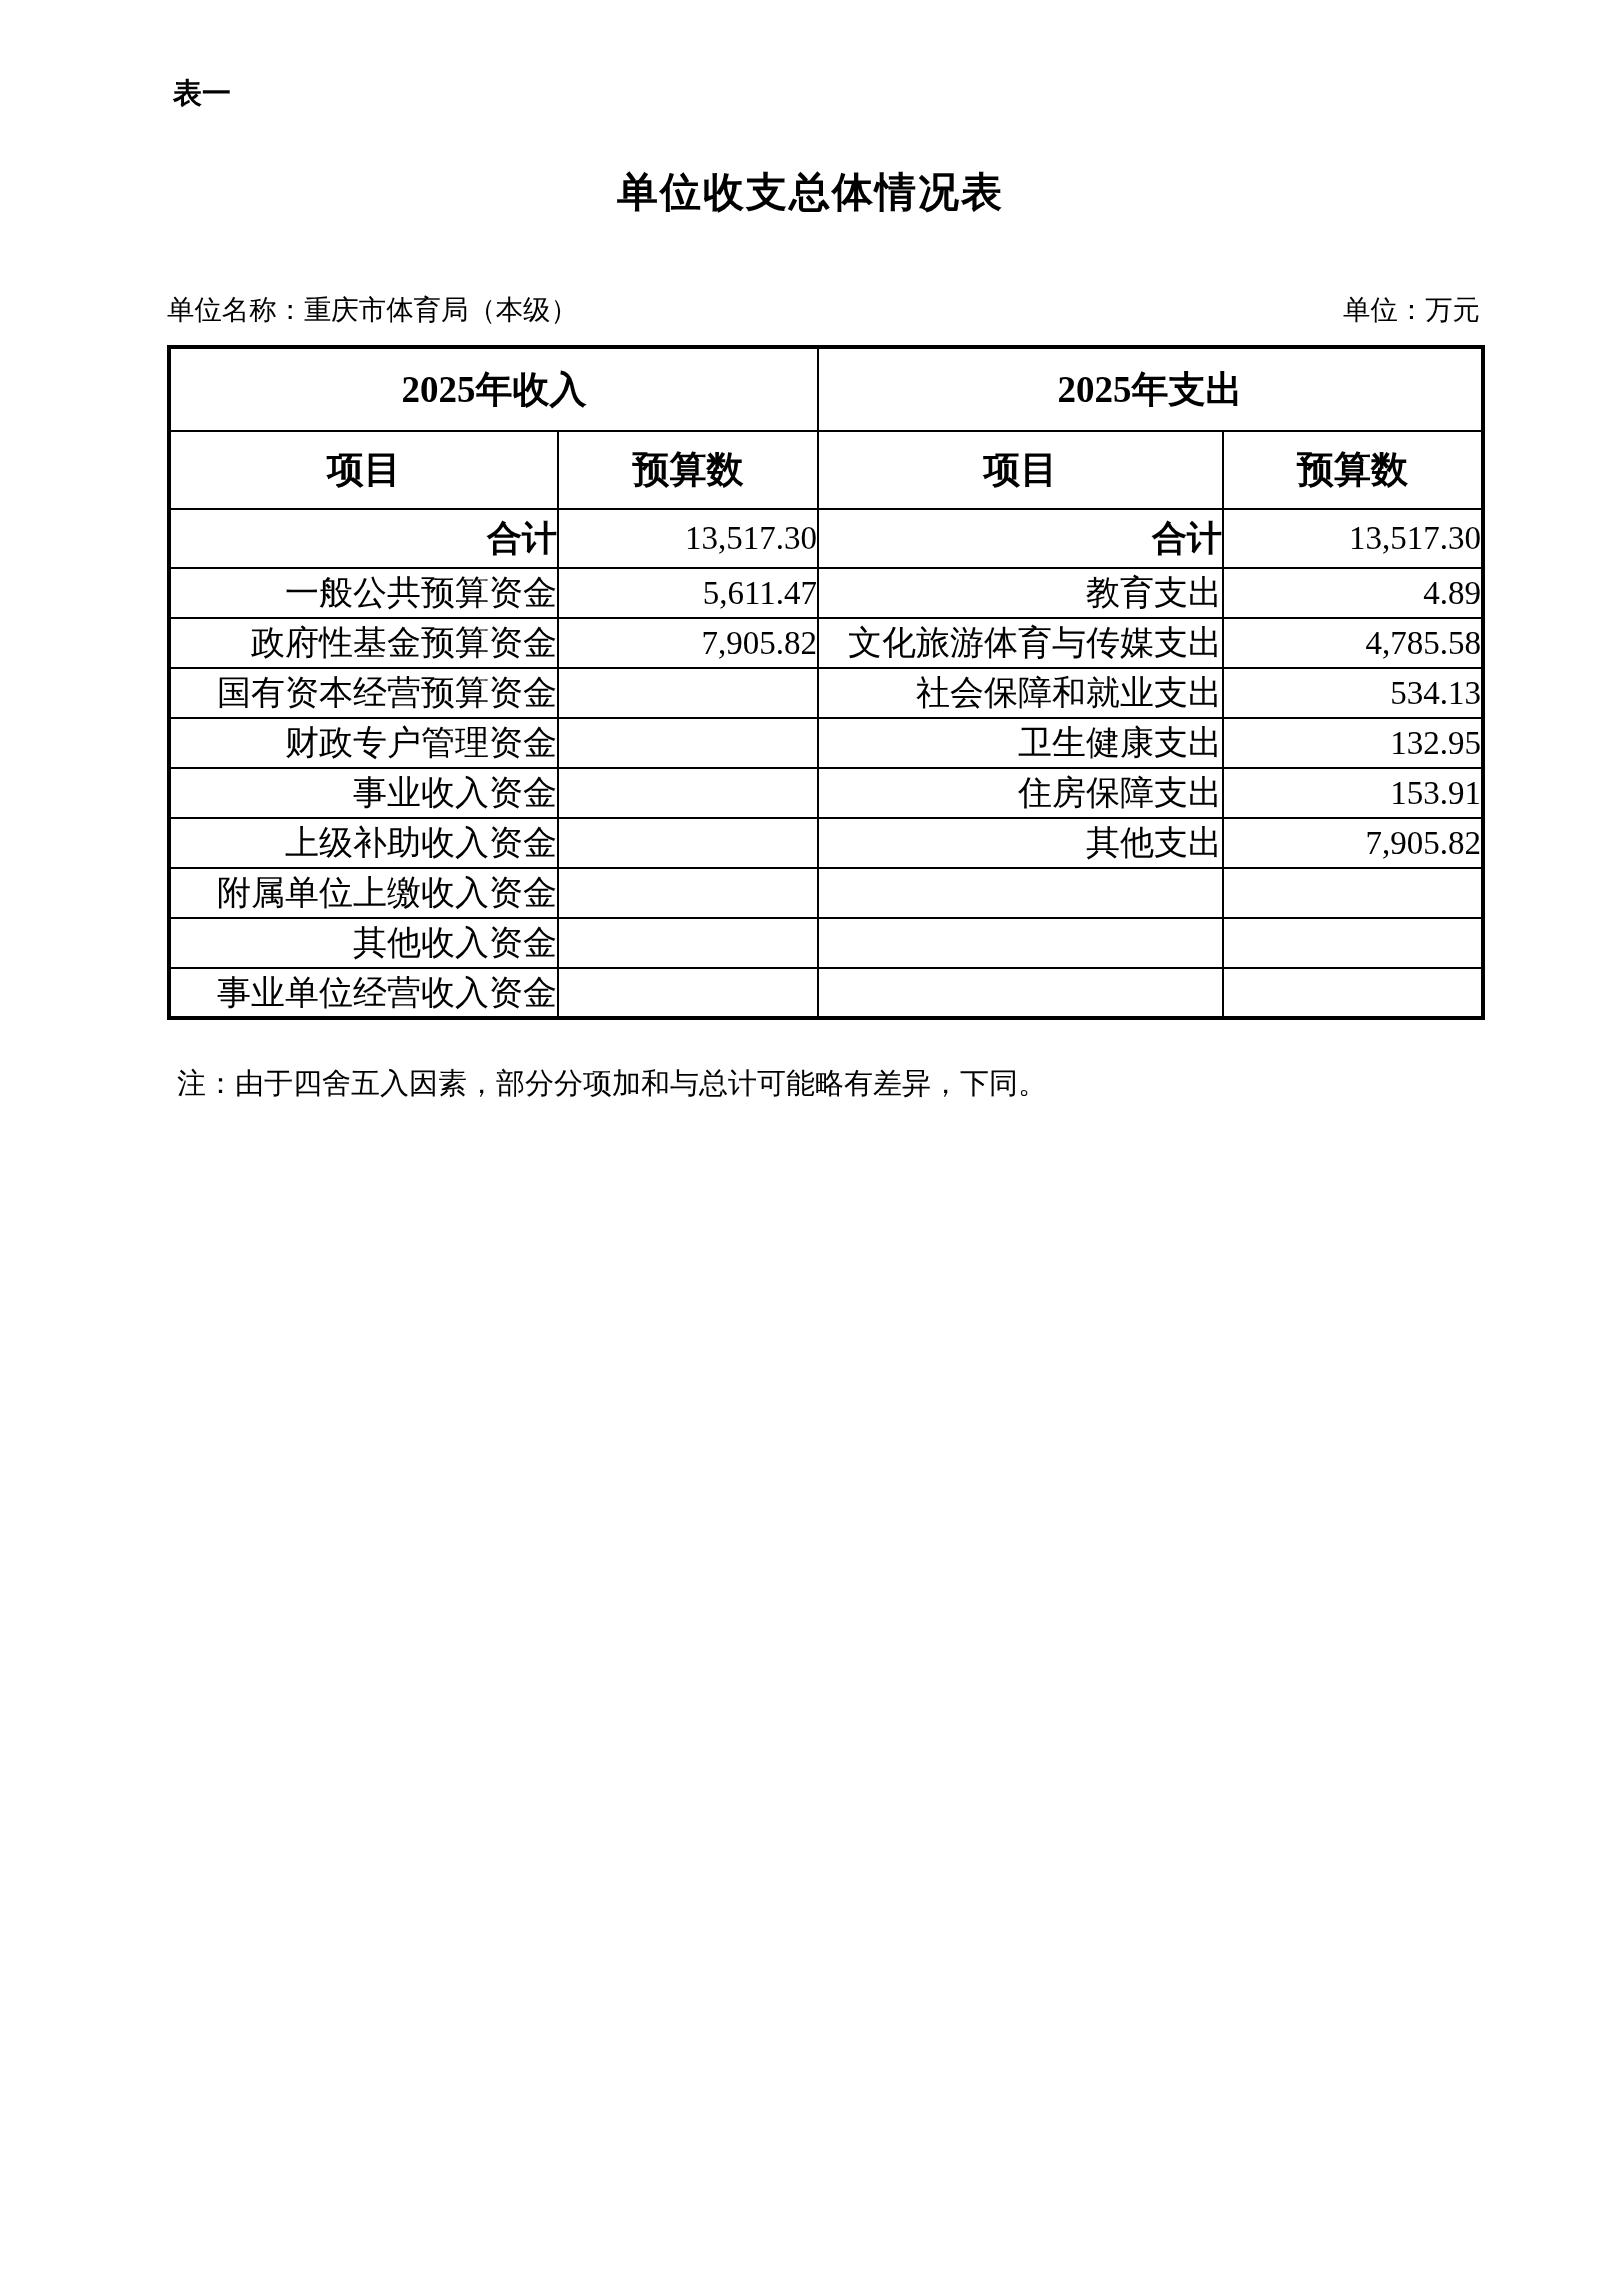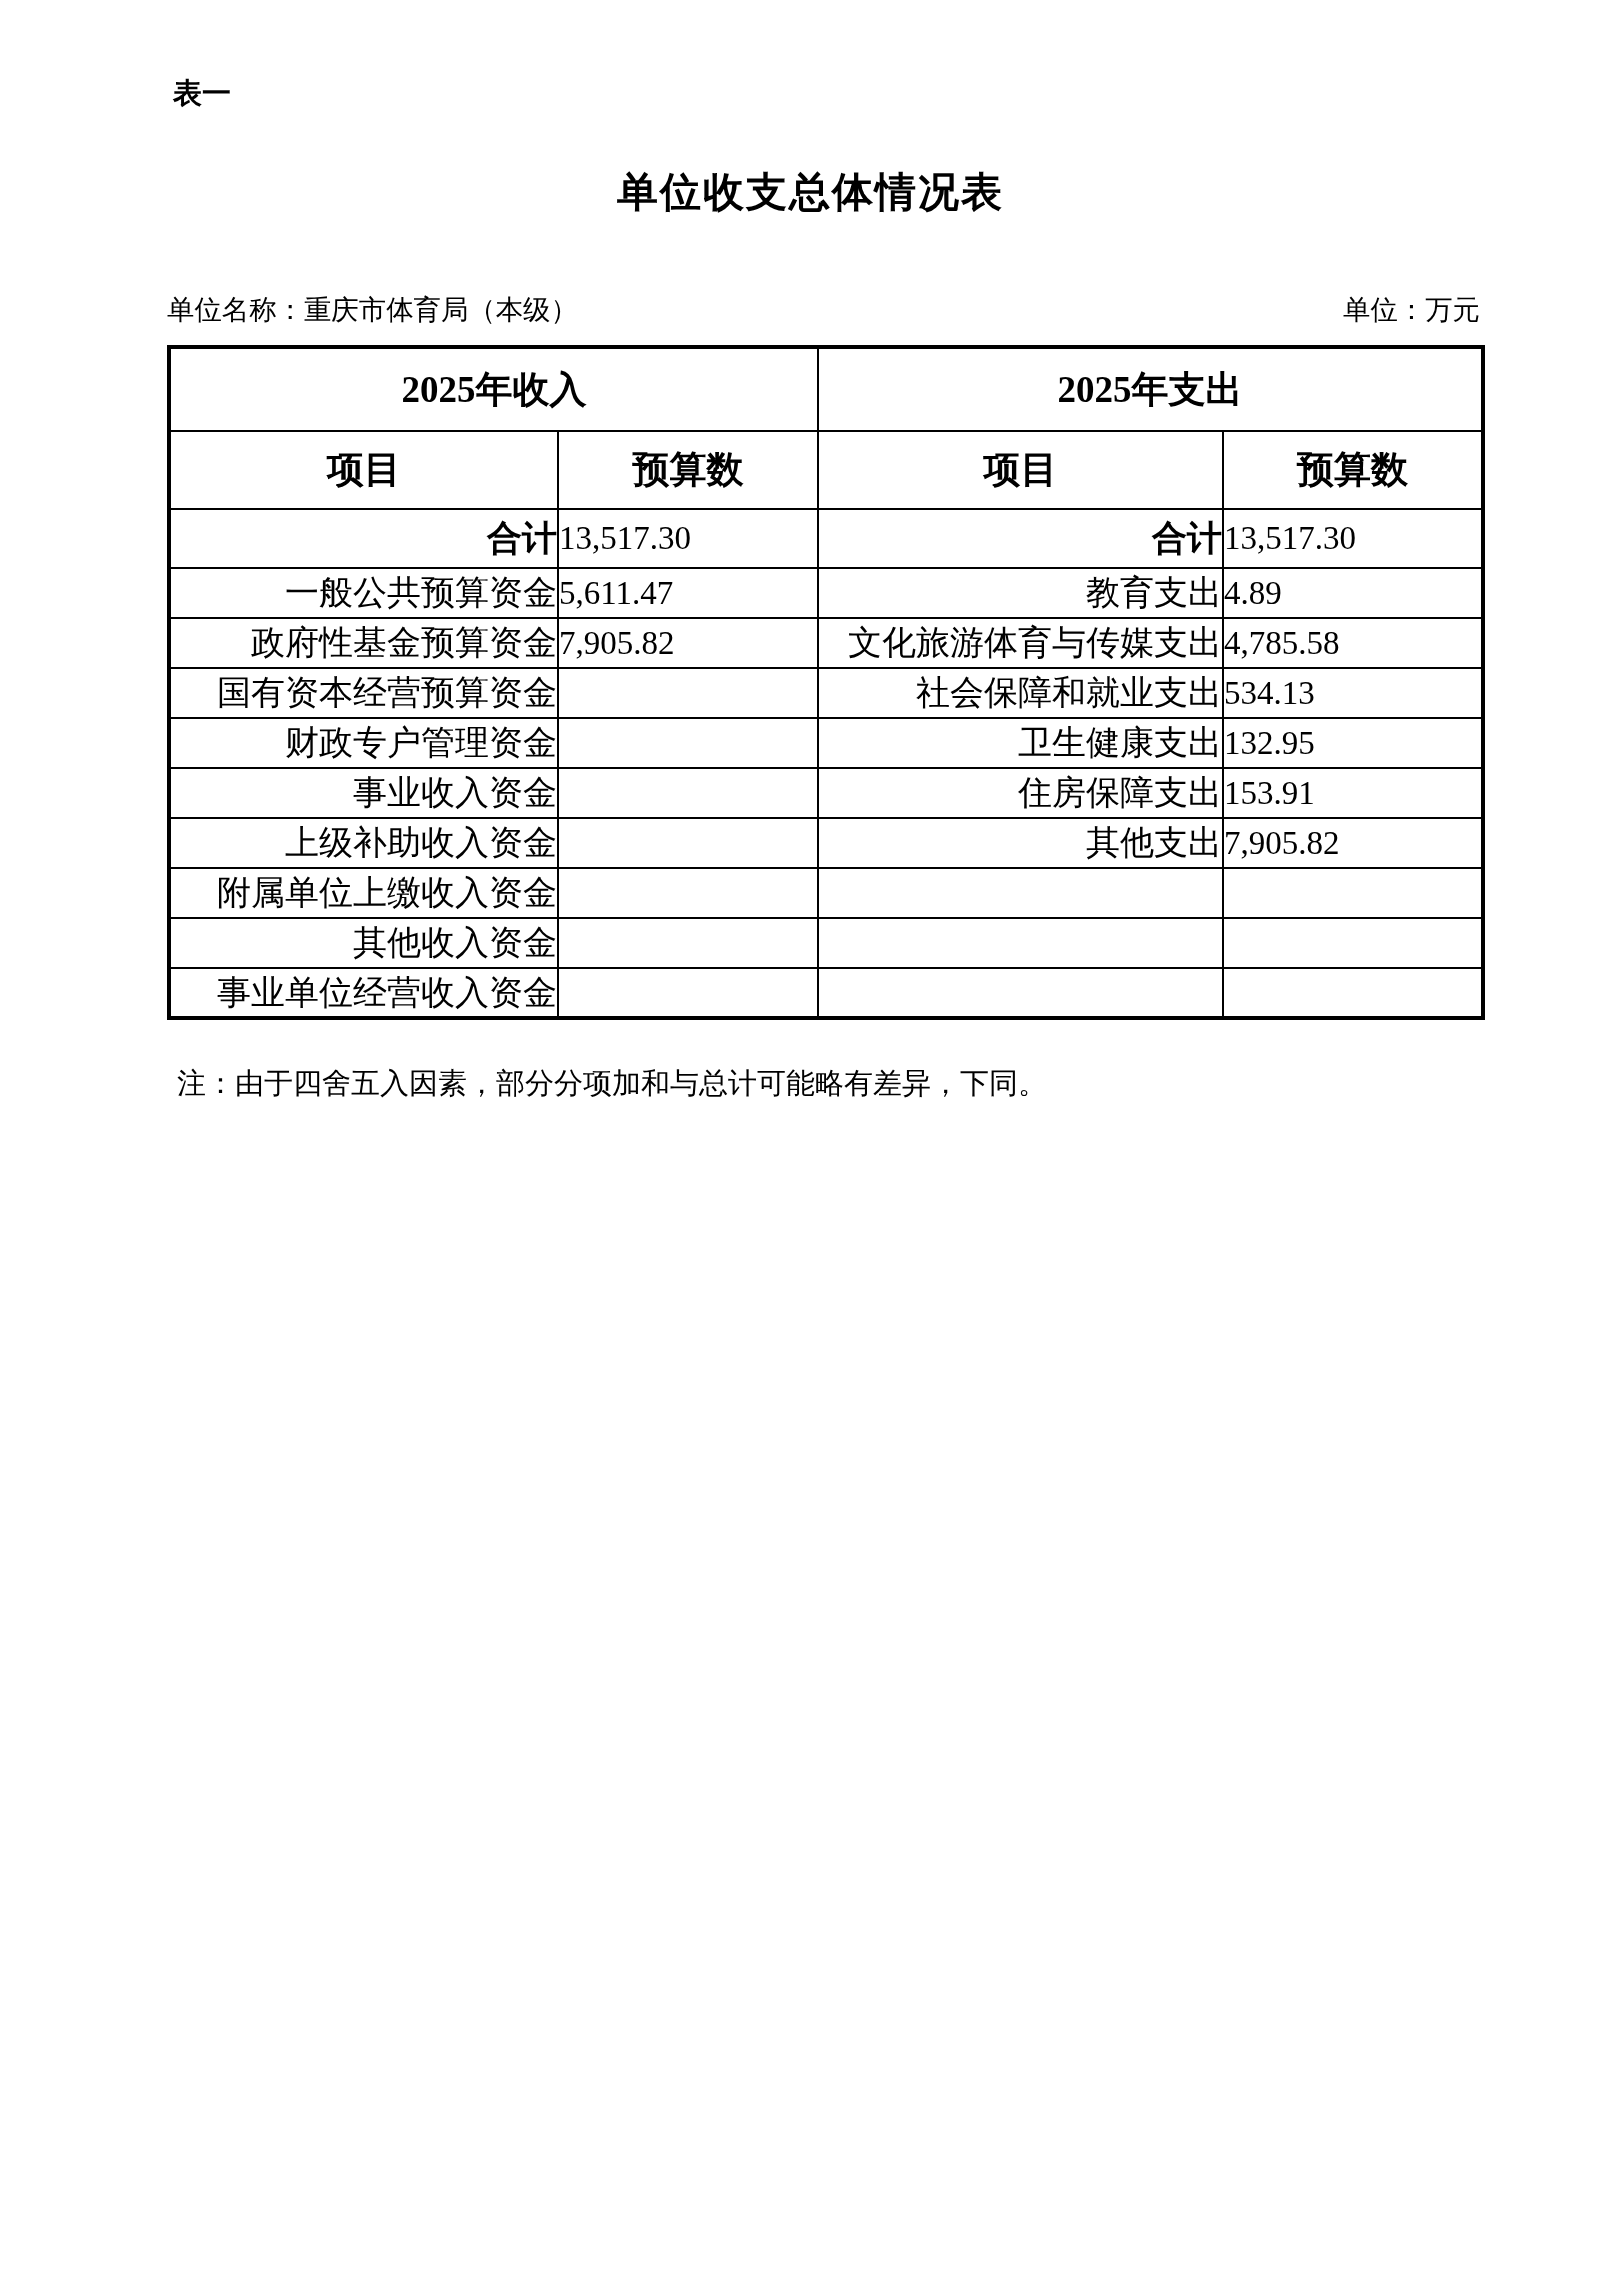--- a/index.html
+++ b/index.html
@@ -56,21 +56,21 @@
     vertical-align: middle;
     overflow: hidden;
     white-space: nowrap;
     margin-left: 20px;
   }
   .group-header-row th { height: 84px; font-size: 37px; font-weight: 700; text-align: center; }
   .col-header-row th   { height: 78px; font-size: 37px; font-weight: 700; text-align: center; }
   .total-row td { height: 59px; }
   .data-row  td { height: 50px; }
   .cell-item { text-align: right;  padding: 0 7.8px; font-size: 34px; }
-  .cell-num  { padding: 0 7.8px; font-size: 33px; }
+  .cell-num  { text-align: right; padding: 0 7.8px; font-size: 33px; }
   .total-row .cell-item { text-align: right; font-weight: 700; font-size: 35px; }
   .footnote {
     position: absolute;
     left: 177px; top: 1064px;
     font-size: 29px;
   }
 </style>
 </head>
 <body>
 

